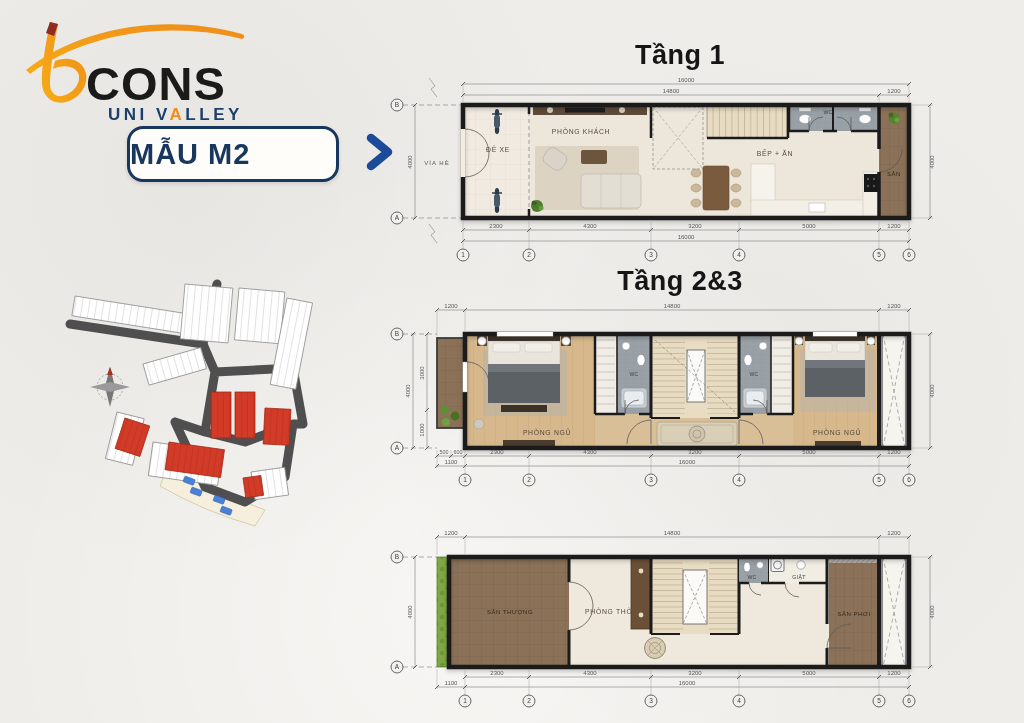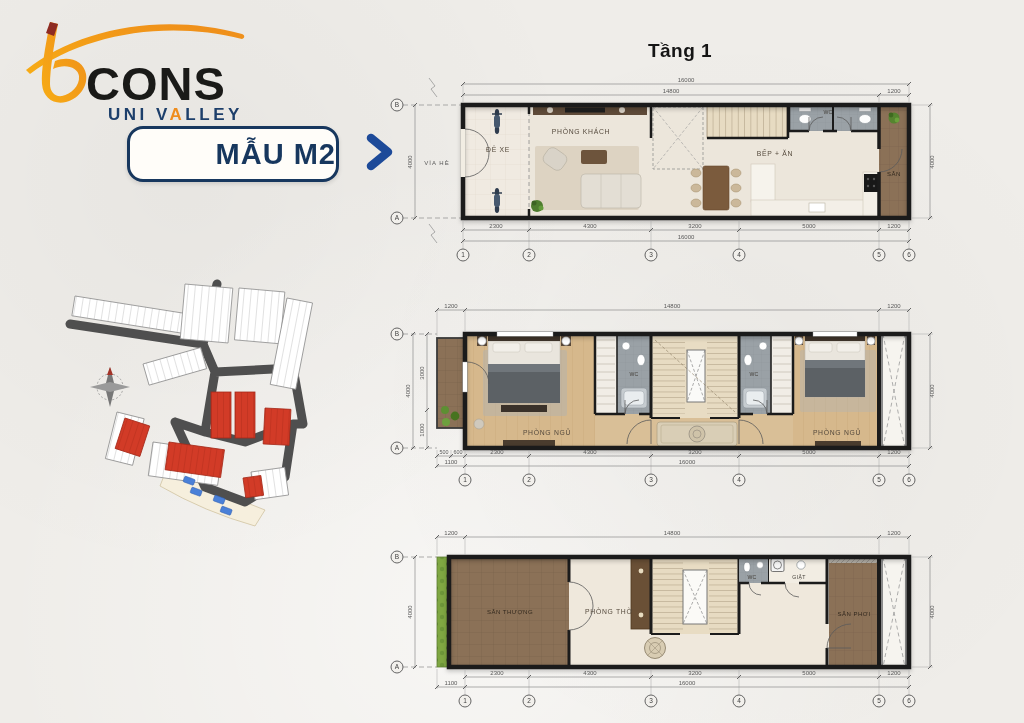--- a/index.html
+++ b/index.html
@@ -4,25 +4,25 @@
 <style>
   html,body{margin:0;padding:0}
   .page{position:relative;width:1024px;height:723px;overflow:hidden;
     background-color:#efede9;
     background-image:radial-gradient(circle at 18% 25%,rgba(0,0,0,.03),transparent 40%),
       radial-gradient(circle at 72% 55%,rgba(0,0,0,.025),transparent 45%),
       radial-gradient(circle at 45% 85%,rgba(255,255,255,.5),transparent 55%);
     font-family:"Liberation Sans","DejaVu Sans",sans-serif}
   .abs{position:absolute}
   .plan-title{position:absolute;left:385px;width:590px;text-align:center;margin:0;
-    color:#151515;font-size:19px;font-weight:700;letter-spacing:.5px}
+    color:#151515;font-size:27px;font-weight:700;letter-spacing:.5px}
   .model-badge{position:absolute;left:127px;top:126px;width:206px;height:50px;
     background:#fffdf9;border:3.5px solid #17375e;border-radius:16px;
     color:#17375e;font-size:29px;font-weight:800;letter-spacing:1px;
-    text-align:right;line-height:50px;box-shadow:0 2px 4px rgba(0,0,0,.12)}
+    text-align:left;line-height:50px;box-shadow:0 2px 4px rgba(0,0,0,.12)}
   svg text{font-family:"Liberation Sans","DejaVu Sans",sans-serif}
   .d{font-size:6px;fill:#5a5a5a;text-anchor:middle}
   .d2{font-size:5.4px;fill:#5a5a5a;text-anchor:middle}
   .r{font-size:6.8px;fill:#54493c;letter-spacing:.7px;text-anchor:middle}
   .rs{font-size:5.2px;fill:#45413b;letter-spacing:.3px;text-anchor:middle}
   .rw{font-size:6px;fill:#33291e;letter-spacing:.5px;text-anchor:middle}
   .g{font-size:6.5px;fill:#3d3d3d;text-anchor:middle}
   .dl{stroke:#8d8d8d;stroke-width:.7;fill:none}
   .ldr{stroke:#a5a5a5;stroke-width:.5;fill:none}
   .tk{stroke:#555;stroke-width:.9}
@@ -323,20 +323,21 @@
   <g>
     <line class="ldr" x1="526" y1="31" x2="548" y2="31"></line>
         <line class="ldr" x1="526" y1="144" x2="548" y2="144"></line>
     <line class="dl" x1="545" y1="31" x2="545" y2="144"></line>
     <line class="tk" x1="543" y1="33" x2="547" y2="29"></line>
         <line class="tk" x1="543" y1="146" x2="547" y2="142"></line>
     <text class="d" transform="translate(549,88) rotate(-90)">4000</text>
   </g>
 </svg>
 
+<h2 class="plan-title" style="top:266px">Tầng 2&amp;3</h2>
 <svg class="abs" style="left:385px;top:298px" width="630" height="200" viewBox="0 0 630 200">
   <g>
     <line class="dash" x1="18" y1="36" x2="52" y2="36"></line>
         <line class="dash" x1="18" y1="150" x2="52" y2="150"></line>
     <circle class="gc" cx="12" cy="36" r="6"></circle>
         <text class="g" x="12" y="38.2">B</text>
     <circle class="gc" cx="12" cy="150" r="6"></circle>
         <text class="g" x="12" y="152.2">A</text>
     <line class="dl" x1="42" y1="36" x2="42" y2="150"></line>
     <line class="tk" x1="40" y1="38" x2="44" y2="34"></line>

